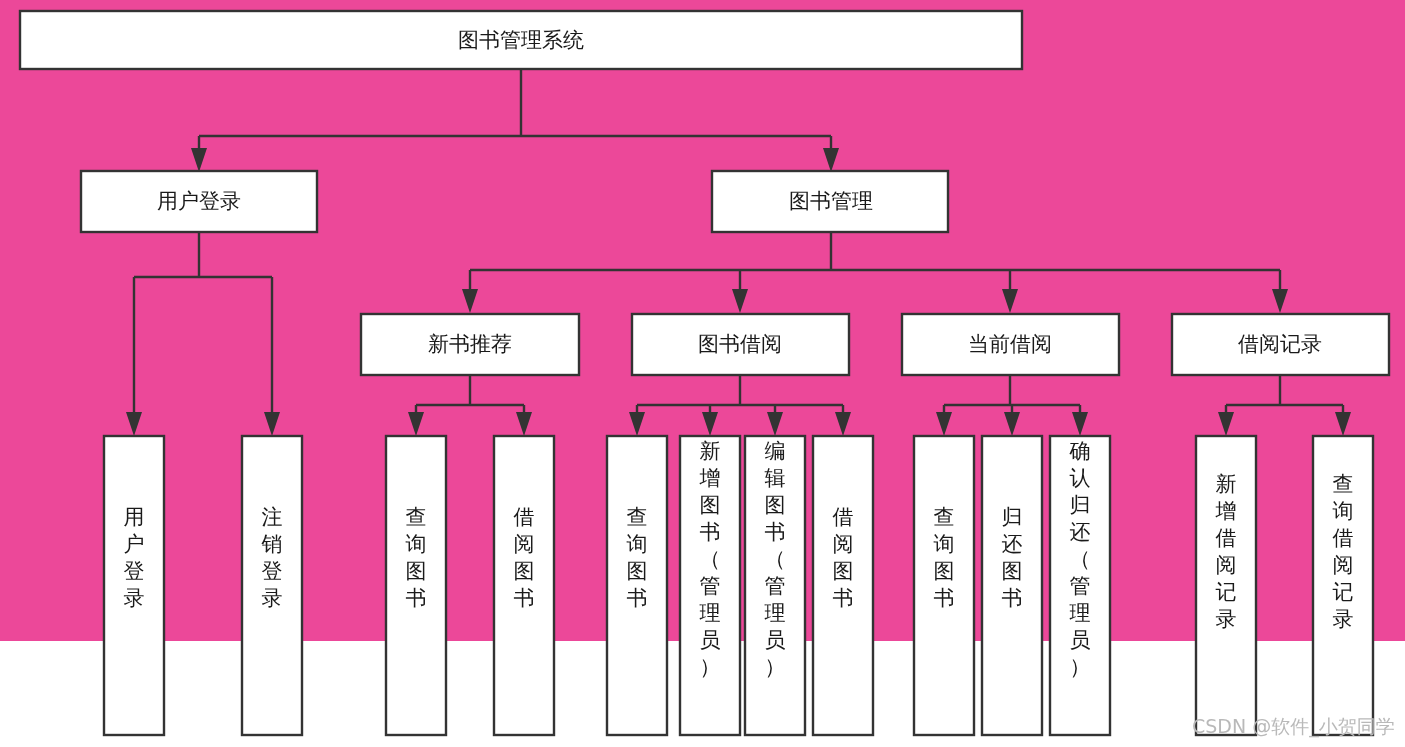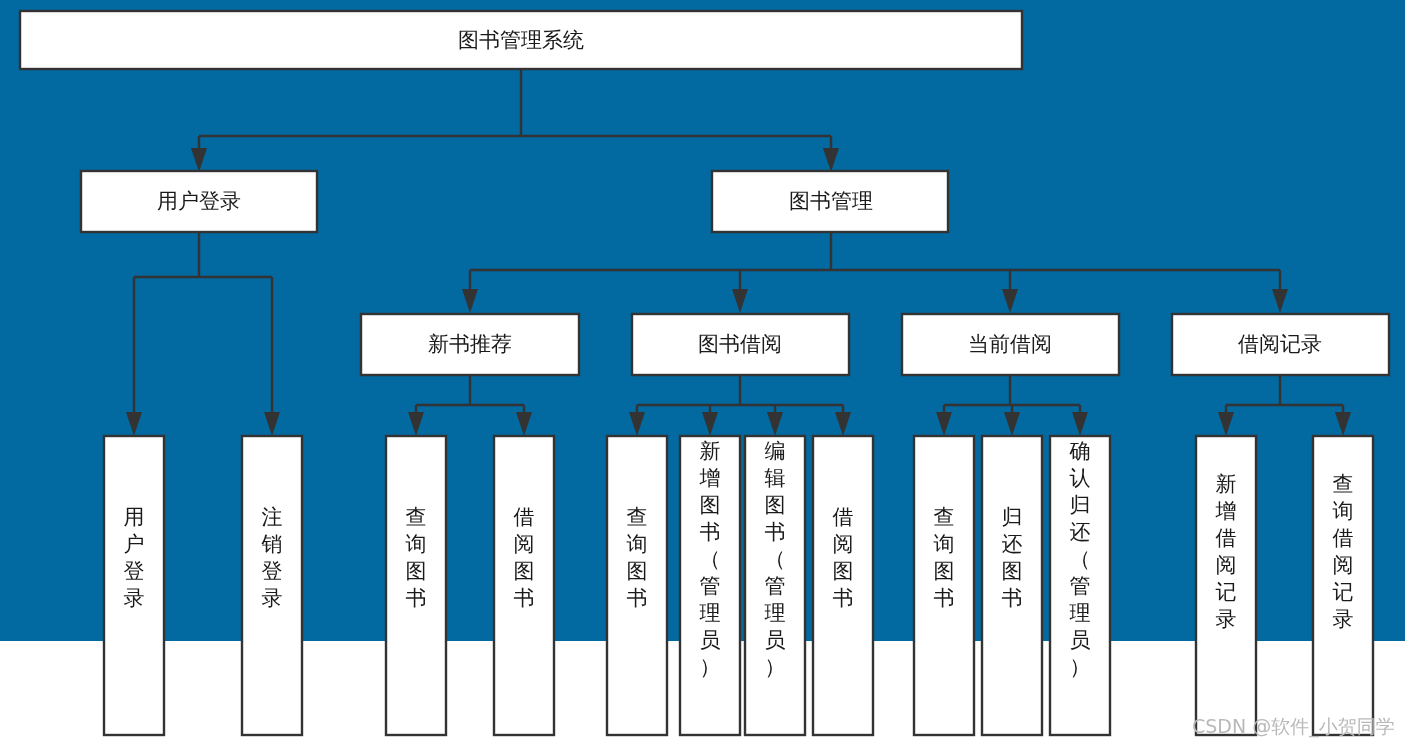--- a/index.html
+++ b/index.html
@@ -11,21 +11,21 @@
   body {
     width: 1405px;
     height: 747px;
     overflow: hidden;
     font-family: "DejaVu Sans", "Liberation Sans", sans-serif;
   }
   #diagram-root {
     position: relative;
     width: 1405px;
     height: 641px;
-    background: #0369a1;
+    background: #ec4899;
   }
   svg.diagram-canvas {
     display: block;
     width: 1405px;
     height: 747px;
   }
   .node-box {
     fill: #ffffff;
     stroke: #333333;
     stroke-width: 2.4;

